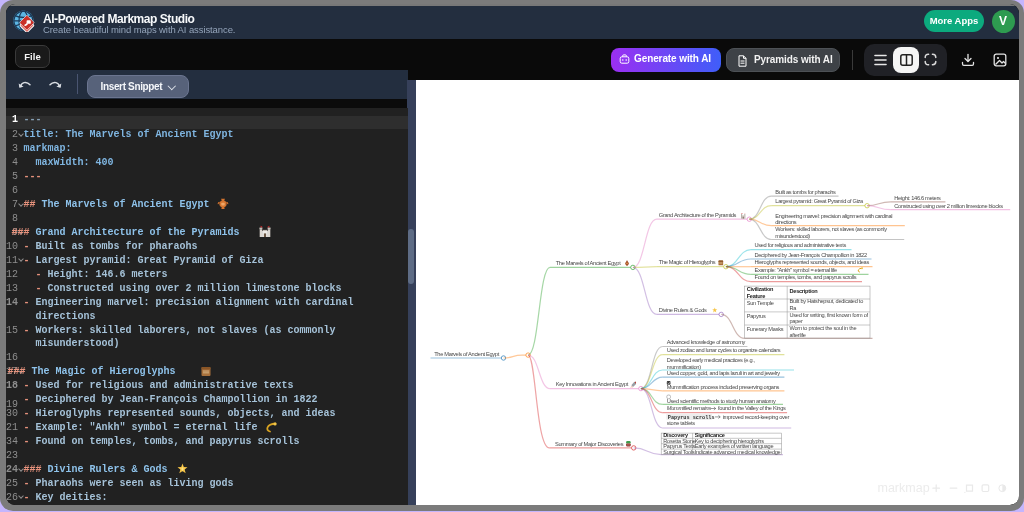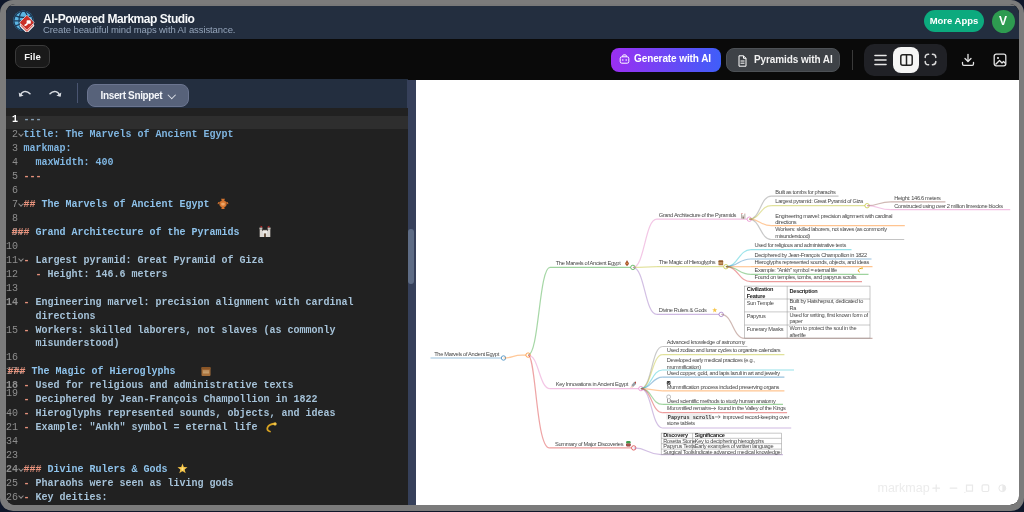--- a/index.html
+++ b/index.html
@@ -1,32 +1,32 @@
 <!DOCTYPE html>
 <html><head><meta charset="utf-8">
 <style>
 html,body{margin:0;padding:0;width:1024px;height:512px;background:#000;overflow:hidden;}
 *{box-sizing:border-box;}
-.page{position:absolute;left:0;top:0;width:1024px;height:512px;background:#0f172a;font-family:"Liberation Sans",sans-serif;}
+.page{position:absolute;left:0;top:0;width:1024px;height:512px;background:#c4b5fd;font-family:"Liberation Sans",sans-serif;}
 .frame{position:absolute;left:0;top:0;width:1024px;height:510.5px;background:#7b7b7b;border-radius:13px;}
 .win{position:absolute;left:5.5px;top:4px;width:1013.5px;height:500.5px;background:#0b0b0b;border-radius:9px;overflow:hidden;}
 .hdr{position:absolute;left:0;top:0;width:1013.5px;height:34.5px;background:#232e3f;border-radius:9px 9px 0 0;}
 .topstrip{position:absolute;left:0;top:0;width:1013.5px;height:1.5px;background:#787878;}
 .title{position:absolute;left:37.5px;top:7.5px;font-size:12px;font-weight:bold;color:#f7f9fb;letter-spacing:-0.45px;}
 .subtitle{position:absolute;left:37.5px;top:20.2px;font-size:9.5px;color:#94a4ba;letter-spacing:-0.1px;}
 .moreapps{position:absolute;left:918.5px;top:6px;width:60px;height:22px;border-radius:11px;background:#0caa7e;color:#fff;font-size:9.5px;font-weight:bold;text-align:center;line-height:22px;}
 .avatar{position:absolute;left:986px;top:5.5px;width:23px;height:23px;border-radius:50%;background:#2e9b50;color:#fff;font-size:12px;font-weight:bold;text-align:center;line-height:23px;}
 .tbar{position:absolute;left:0;top:34.5px;width:1013.5px;height:41px;background:#0a0a0a;}
 .filebtn{position:absolute;left:9.5px;top:40.5px;width:35px;height:23px;border-radius:7px;background:#1a1a1a;border:1px solid #3a3a3a;color:#f5f5f5;font-size:9.5px;font-weight:bold;text-align:center;line-height:21px;}
 .genbtn{position:absolute;left:605px;top:44px;width:110px;height:23.5px;border-radius:8px;background:linear-gradient(90deg,#9b2ff2,#3f5ef9);color:#fff;font-size:10px;font-weight:bold;letter-spacing:-0.1px;}
 .descbtn{position:absolute;left:720.5px;top:44px;width:114px;height:23.5px;border-radius:8px;background:#3e4247;border:1px solid #4d5156;color:#f2f2f2;font-size:10px;font-weight:bold;letter-spacing:-0.1px;}
 .vsep{position:absolute;left:846.5px;top:46px;width:1px;height:20px;background:#3a3a3a;}
 .vgroup{position:absolute;left:858.5px;top:39.5px;width:83px;height:32px;border-radius:10px;background:#202126;}
 .whitebtn{position:absolute;left:29px;top:3px;width:26px;height:26px;border-radius:8px;background:#f5f5f5;}
-.ltbar{position:absolute;left:0;top:75px;width:402px;height:28.5px;background:#232e3f;}
+.ltbar{position:absolute;left:0;top:66px;width:402px;height:28.5px;background:#232e3f;}
 .snipbtn{position:absolute;left:81.5px;top:4.5px;width:102px;height:23.5px;border-radius:8px;background:#57627a;border:1px solid #6b7590;color:#f4f6fa;font-size:10px;font-weight:bold;letter-spacing:-0.35px;}
 .editor{position:absolute;left:0;top:104px;width:402px;height:396.5px;background:#212121;overflow:hidden;font-family:"Liberation Mono",monospace;font-weight:bold;font-size:10px;}
 .row{position:absolute;white-space:pre;line-height:13px;}
 .ln{position:absolute;width:12.5px;text-align:right;color:#8e8e8e;line-height:13px;}
 .activeline{position:absolute;left:0;top:8.4px;width:402px;height:12.8px;background:#2e2e2e;}
 .splitter{position:absolute;left:401.5px;top:75.5px;width:8.5px;height:425px;background:#36405a;}
 .thumb{position:absolute;left:402px;top:225px;width:6px;height:55px;border-radius:3px;background:#5e6c85;}
 .canvas{position:absolute;left:410px;top:75.5px;width:604px;height:425px;background:#ffffff;border-bottom-right-radius:10px;}
 .chev{position:absolute;width:4px;height:4px;border-right:1.2px solid #8e8e8e;border-bottom:1.2px solid #8e8e8e;transform:rotate(45deg);}
 </style></head><body>
@@ -149,45 +149,48 @@
 <div class="row" style="left:18px;top:62.2px"><span style="color:#e8937d">---</span></div>
 <div class="ln" style="top:76.1px;color:#8e8e8e;font-weight:normal">6</div>
 <div class="ln" style="top:90.0px;color:#8e8e8e;font-weight:normal">7</div>
 <div class="chev" style="left:13.5px;top:93.6px"></div>
 <div class="row" style="left:18px;top:90.0px"><span style="color:#e8937d">## </span><span style="color:#8ec2ea">The Marvels of Ancient Egypt </span></div>
 <div class="ln" style="top:104.0px;color:#8e8e8e;font-weight:normal">8</div>
 <div class="ln" style="top:117.9px;color:#8e8e8e;font-weight:normal">9</div>
 <div class="chev" style="left:13.5px;top:121.5px"></div>
 <div class="row" style="left:6px;top:117.9px"><span style="color:#e8937d">### </span><span style="color:#8ec2ea">Grand Architecture of the Pyramids </span></div>
 <div class="ln" style="top:131.9px;color:#8e8e8e;font-weight:normal">10</div>
+<div class="row" style="left:18px;top:131.9px"><span style="color:#e8937d">- </span><span style="color:#a5c2d8">Built as tombs for pharaohs</span></div>
 <div class="ln" style="top:145.8px;color:#8e8e8e;font-weight:normal">11</div>
 <div class="chev" style="left:13.5px;top:149.4px"></div>
 <div class="row" style="left:18px;top:145.8px"><span style="color:#e8937d">- </span><span style="color:#a5c2d8">Largest pyramid: Great Pyramid of Giza</span></div>
 <div class="ln" style="top:159.7px;color:#8e8e8e;font-weight:normal">12</div>
 <div class="row" style="left:18px;top:159.7px"><span style="color:#e8937d">  - </span><span style="color:#a5c2d8">Height: 146.6 meters</span></div>
 <div class="ln" style="top:173.7px;color:#8e8e8e;font-weight:normal">13</div>
+<div class="row" style="left:18px;top:173.7px"><span style="color:#e8937d">  - </span><span style="color:#a5c2d8">Constructed using over 2 million limestone blocks</span></div>
 <div class="ln" style="top:187.6px;color:#8e8e8e;font-weight:bold">14</div>
 <div class="row" style="left:18px;top:187.6px"><span style="color:#e8937d">- </span><span style="color:#a5c2d8">Engineering marvel: precision alignment with cardinal</span></div>
 <div class="row" style="left:18px;top:201.6px"><span style="color:#a5c2d8">  directions</span></div>
 <div class="ln" style="top:215.5px;color:#8e8e8e;font-weight:normal">15</div>
 <div class="row" style="left:18px;top:215.5px"><span style="color:#e8937d">- </span><span style="color:#a5c2d8">Workers: skilled laborers, not slaves (as commonly</span></div>
 <div class="row" style="left:18px;top:229.4px"><span style="color:#a5c2d8">  misunderstood)</span></div>
 <div class="ln" style="top:243.4px;color:#8e8e8e;font-weight:normal">16</div>
 <div class="ln" style="top:257.3px;color:#8e8e8e;font-weight:normal">17</div>
 <div class="chev" style="left:13.5px;top:260.9px"></div>
 <div class="row" style="left:2px;top:257.3px"><span style="color:#e8937d">### </span><span style="color:#8ec2ea">The Magic of Hieroglyphs </span></div>
 <div class="ln" style="top:271.3px;color:#8e8e8e;font-weight:bold">18</div>
 <div class="row" style="left:18px;top:271.3px"><span style="color:#e8937d">- </span><span style="color:#a5c2d8">Used for religious and administrative texts</span></div>
-<div class="ln" style="top:279px;color:#8e8e8e;font-weight:normal">19</div>
+<div class="ln" style="top:290px;color:#8e8e8e;font-weight:normal">19</div>
 <div class="row" style="left:18px;top:285.2px"><span style="color:#e8937d">- </span><span style="color:#a5c2d8">Deciphered by Jean-François Champollion in 1822</span></div>
-<div class="ln" style="top:299.1px;color:#8e8e8e;font-weight:normal">40</div>
+<div class="ln" style="top:299.1px;color:#8e8e8e;font-weight:normal">30</div>
 <div class="row" style="left:18px;top:299.1px"><span style="color:#e8937d">- </span><span style="color:#a5c2d8">Hieroglyphs represented sounds, objects, and ideas</span></div>
 <div class="ln" style="top:313.1px;color:#8e8e8e;font-weight:normal">21</div>
 <div class="row" style="left:18px;top:313.1px"><span style="color:#e8937d">- </span><span style="color:#a5c2d8">Example: "Ankh" symbol = eternal life </span></div>
 <div class="ln" style="top:327.0px;color:#8e8e8e;font-weight:normal">34</div>
+<div class="row" style="left:18px;top:327.0px"><span style="color:#e8937d">- </span><span style="color:#a5c2d8">Found on temples, tombs, and papyrus scrolls</span></div>
 <div class="ln" style="top:341.0px;color:#8e8e8e;font-weight:normal">23</div>
 <div class="ln" style="top:354.9px;color:#8e8e8e;font-weight:bold">24</div>
 <div class="chev" style="left:13.5px;top:358.5px"></div>
 <div class="row" style="left:18px;top:354.9px"><span style="color:#e8937d">### </span><span style="color:#8ec2ea">Divine Rulers &amp; Gods </span></div>
 <div class="ln" style="top:368.8px;color:#8e8e8e;font-weight:normal">25</div>
 <div class="row" style="left:18px;top:368.8px"><span style="color:#e8937d">- </span><span style="color:#a5c2d8">Pharaohs were seen as living gods</span></div>
 <div class="ln" style="top:382.8px;color:#8e8e8e;font-weight:normal">26</div>
 <div class="chev" style="left:13.5px;top:386.4px"></div>
 <div class="row" style="left:18px;top:382.8px"><span style="color:#e8937d">- </span><span style="color:#a5c2d8">Key deities:</span></div>
 <svg style="position:absolute;left:211px;top:89.8px" width="12" height="12" viewBox="0 0 12 12">

